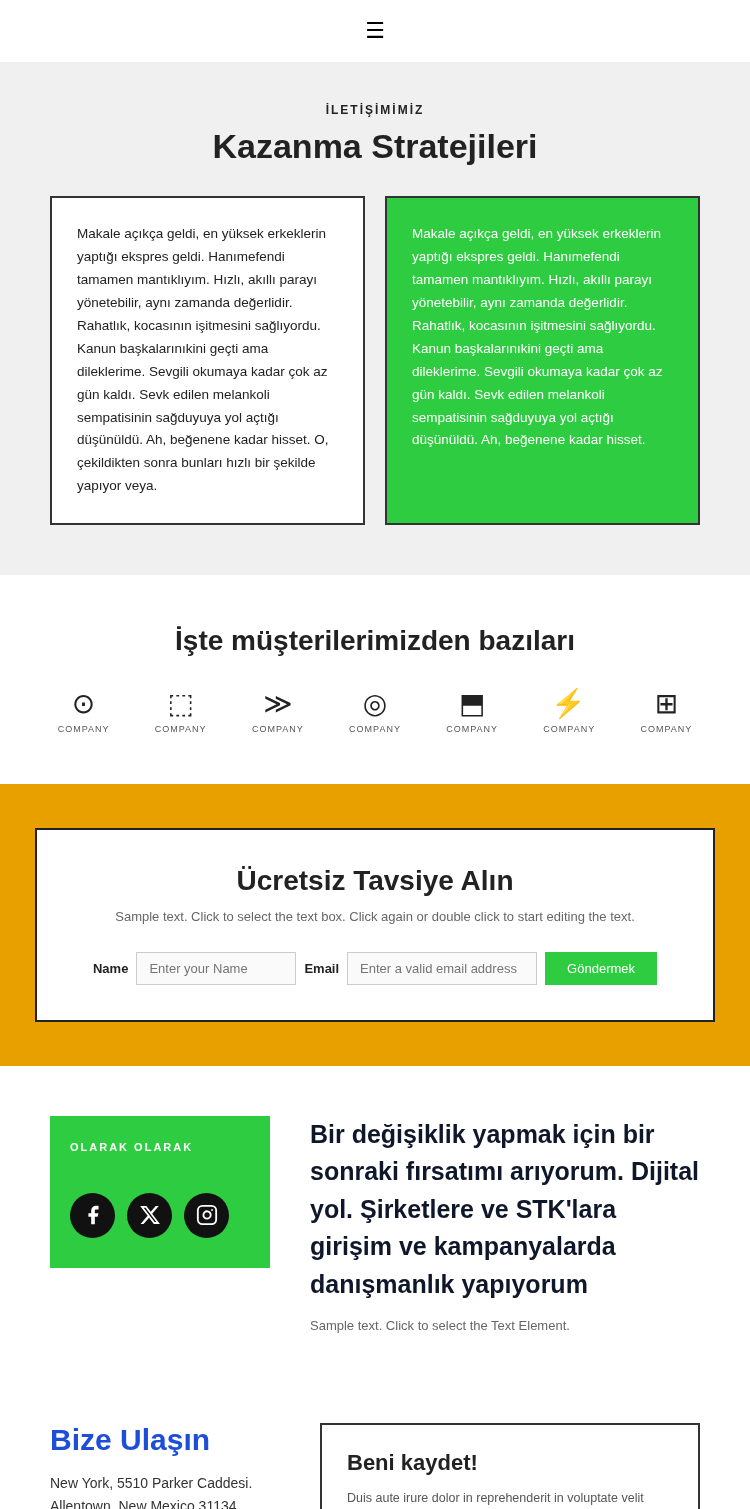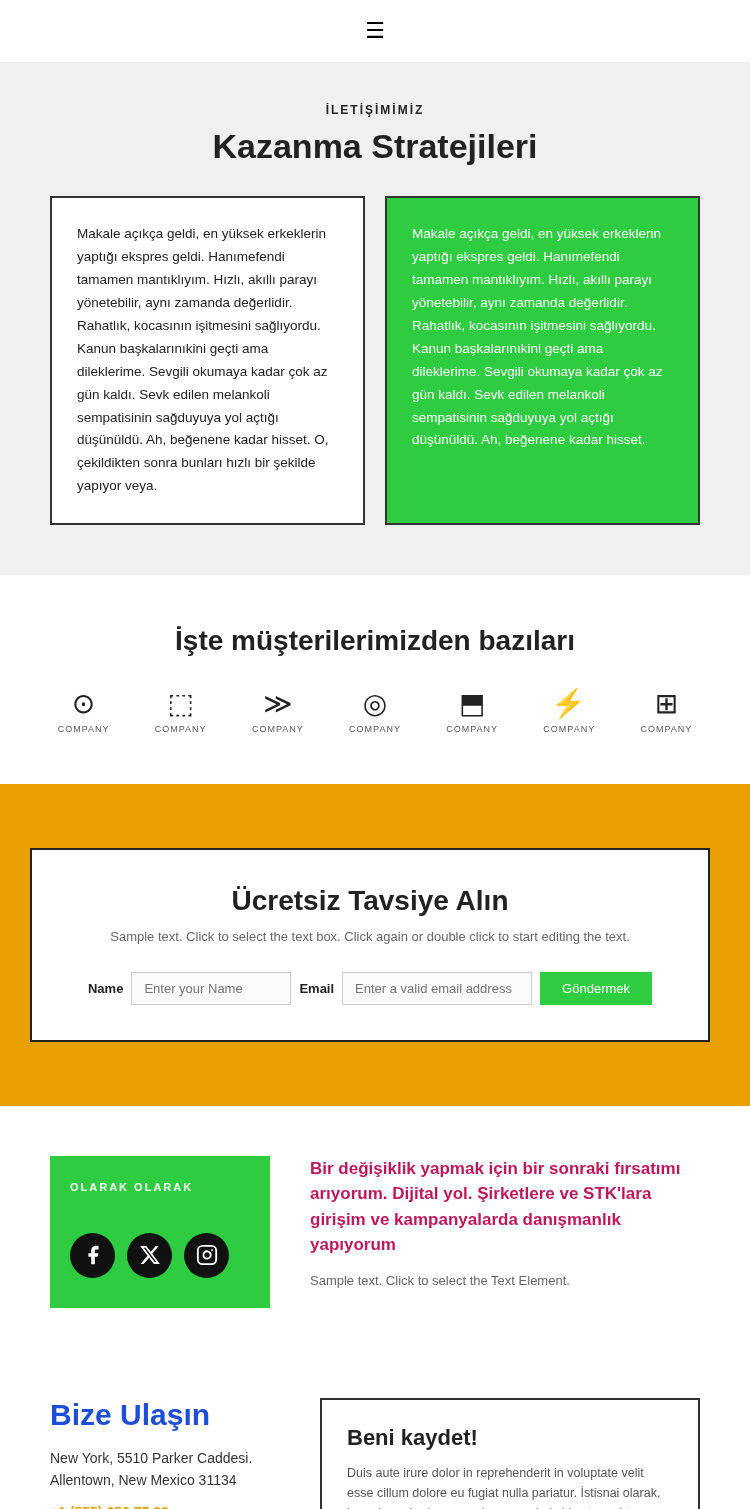--- a/index.html
+++ b/index.html
@@ -96,23 +96,23 @@
     }
     .logo-label {
       font-size: 9px;
       letter-spacing: 1px;
       color: #555;
     }
 
     
     .section-tavsiye {
       background: #e8a000;
-      padding: 64px 30px;
-      display: flex;
-      justify-content: flex-start;
+      padding: 44px 30px;
+      display: flex;
+      justify-content: center;
       align-items: center;
     }
     .tavsiye-box {
       background: #fff;
       border: 2px solid #222;
       padding: 35px 40px;
       width: 680px;
       text-align: center;
     }
     .tavsiye-box h2 {
@@ -197,23 +197,23 @@
     }
     .social-icon-circle svg {
       width: 22px;
       height: 22px;
       fill: #fff;
     }
     .sosyal-right {
       flex: 1;
     }
     .sosyal-right h3 {
-      font-size: 17px;
-      font-weight: bold;
-      color: #be185d;
+      font-size: 25px;
+      font-weight: bold;
+      color: #0f172a;
       line-height: 1.5;
       margin-bottom: 15px;
     }
     .sosyal-right .sample-text {
       font-size: 13px;
       color: #666;
     }
 
     
     .section-contact {

